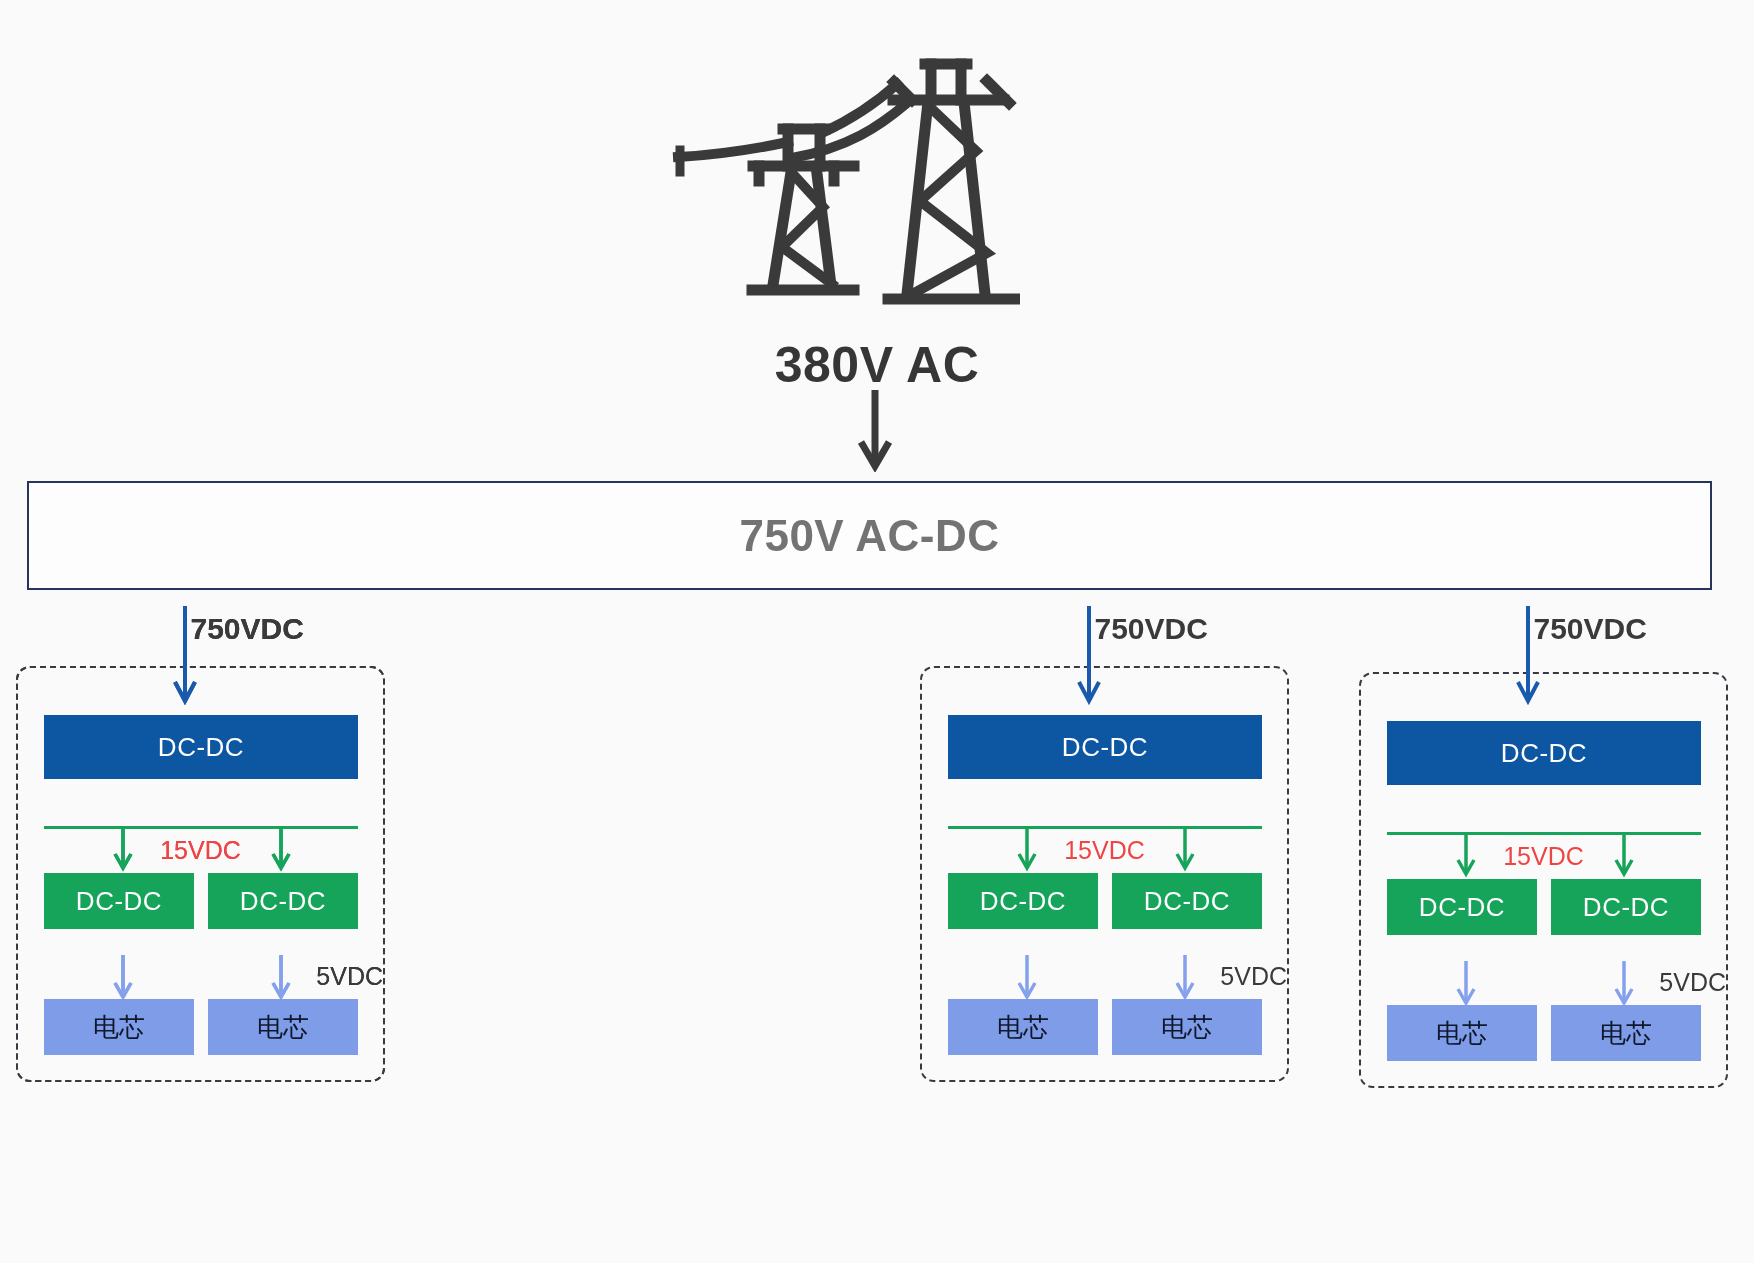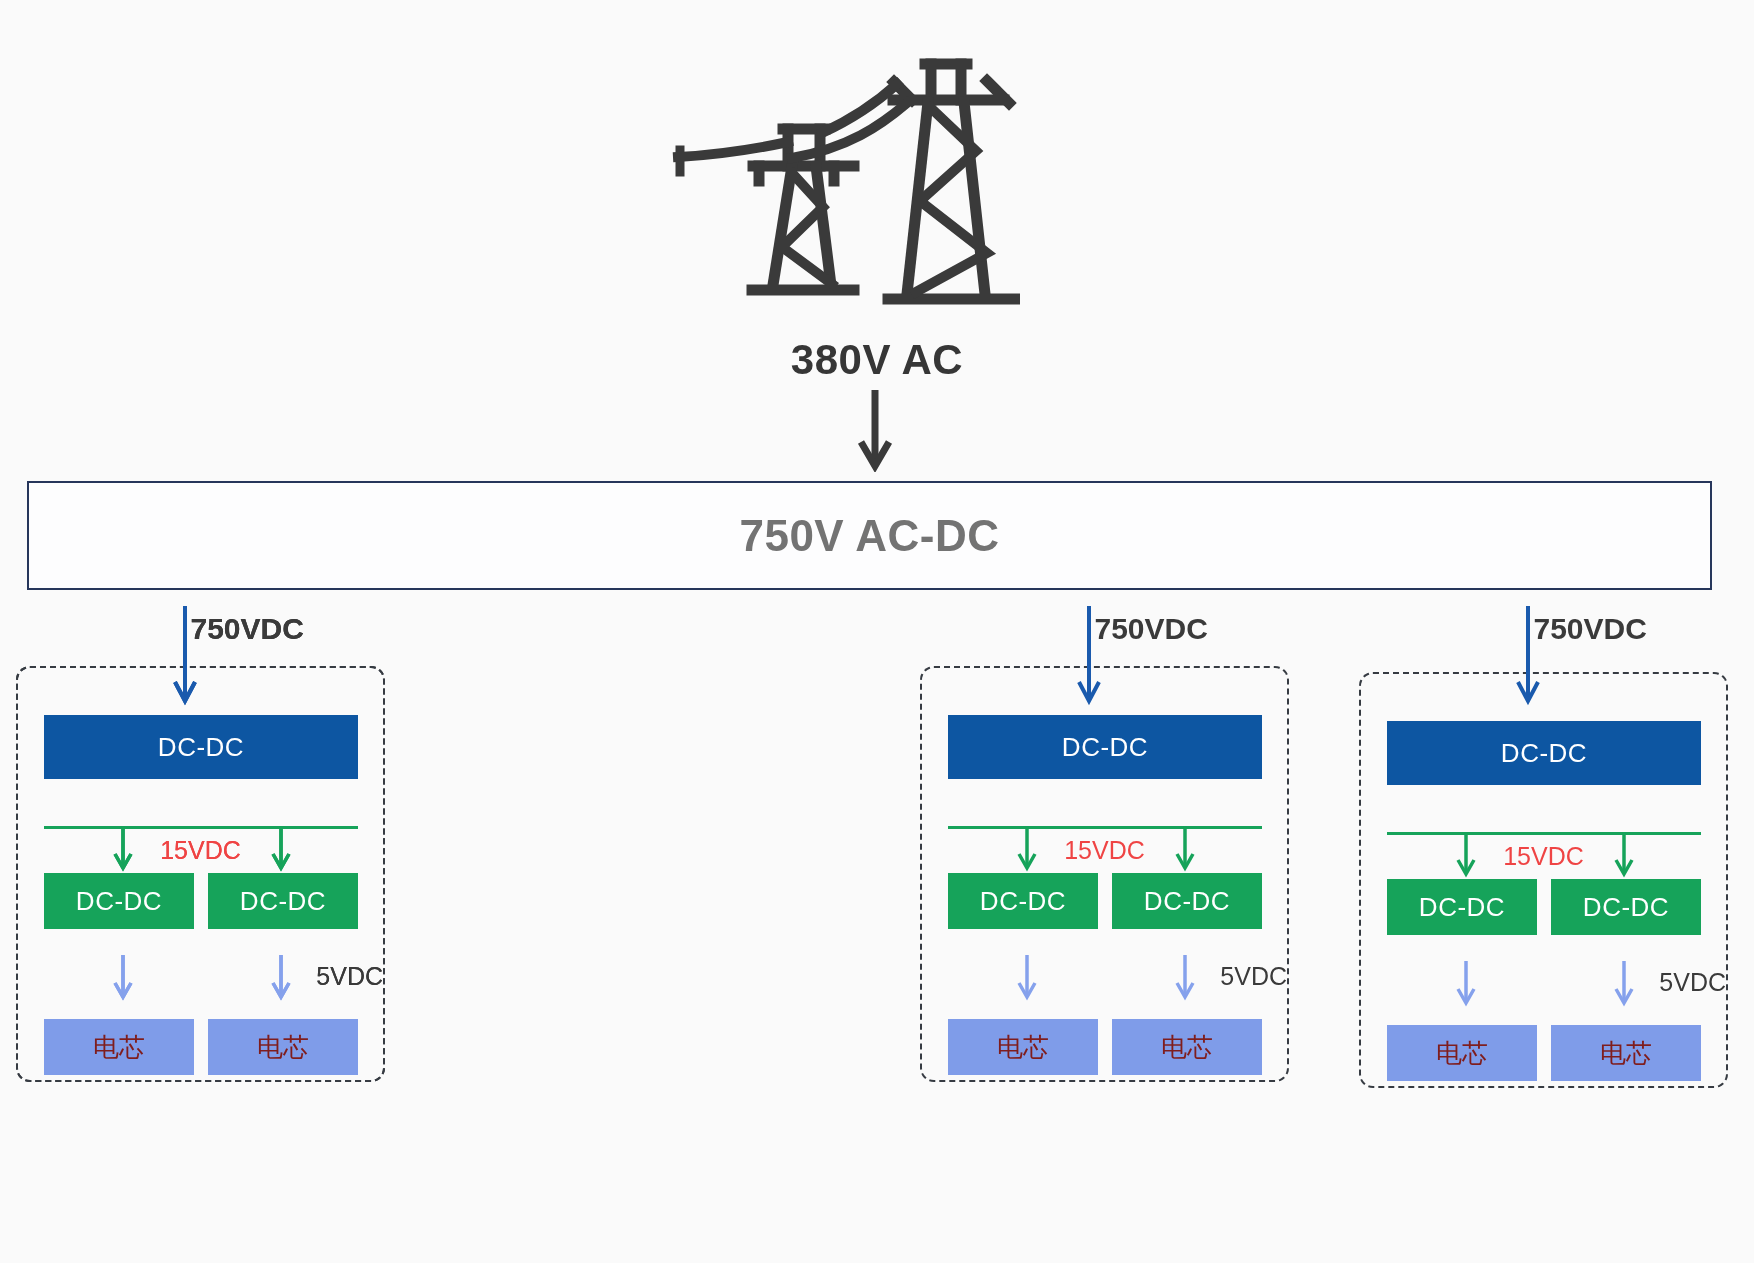--- a/index.html
+++ b/index.html
@@ -9,21 +9,21 @@
     font-family:"Liberation Sans","DejaVu Sans",sans-serif;
     position:relative;overflow:hidden;
     color:#3a3a3a;
   }
   .abs{position:absolute;}
 
   
   #tower-icon{left:670px;top:54px;width:350px;height:252px;}
   #source-label{
     left:677px;top:336px;width:400px;text-align:center;
-    font-size:42px;font-weight:700;color:#363636;letter-spacing:0.5px;
+    font-size:50px;font-weight:700;color:#363636;letter-spacing:0.5px;
   }
   #main-arrow{left:853px;top:388px;width:44px;height:84px;}
 
   
   #converter-box{
     left:27px;top:481px;width:1685px;height:109px;
     background:#fdfdfe;border:2px solid #26365b;box-sizing:border-box;
     display:flex;align-items:center;justify-content:center;
   }
   #converter-label{font-size:44px;font-weight:700;color:#737373;letter-spacing:0.5px;}
@@ -68,21 +68,21 @@
   .cell-arrow{position:absolute;top:287px;width:24px;height:46px;}
   .cell-arrow.a1{left:93px;}
   .cell-arrow.a2{left:251px;}
   .low-label{
     position:absolute;left:0;width:100%;top:294px;text-align:right;
     font-size:25px;font-weight:500;color:#3a3a3a;
   }
   .cell-box{
     position:absolute;top:331px;width:150px;height:56px;background:#7f9ce9;
     display:flex;align-items:center;justify-content:center;
-    color:#7f1d1d;font-size:26px;font-weight:500;margin-top:20px;
+    color:#0f172a;font-size:26px;font-weight:500;
   }
   .cell-box.b1{left:26px;}
   .cell-box.b2{left:190px;}
 </style>
 </head>
 <body>
 
 <svg class="abs" id="tower-icon" viewBox="0 0 350 252" fill="none" stroke="#3a3a3a" stroke-width="11" stroke-linecap="square">
 
   <g>

